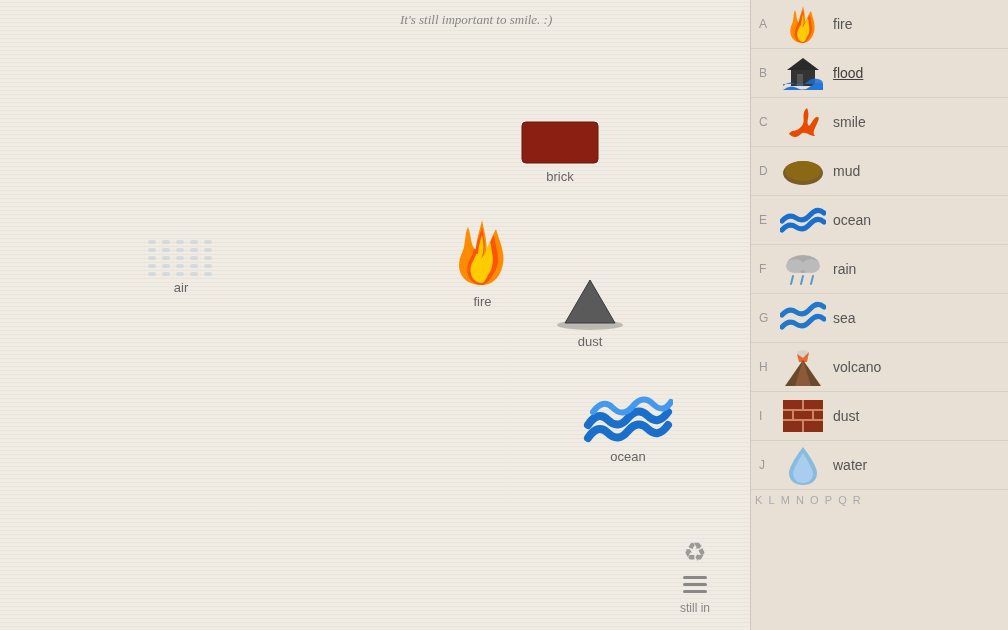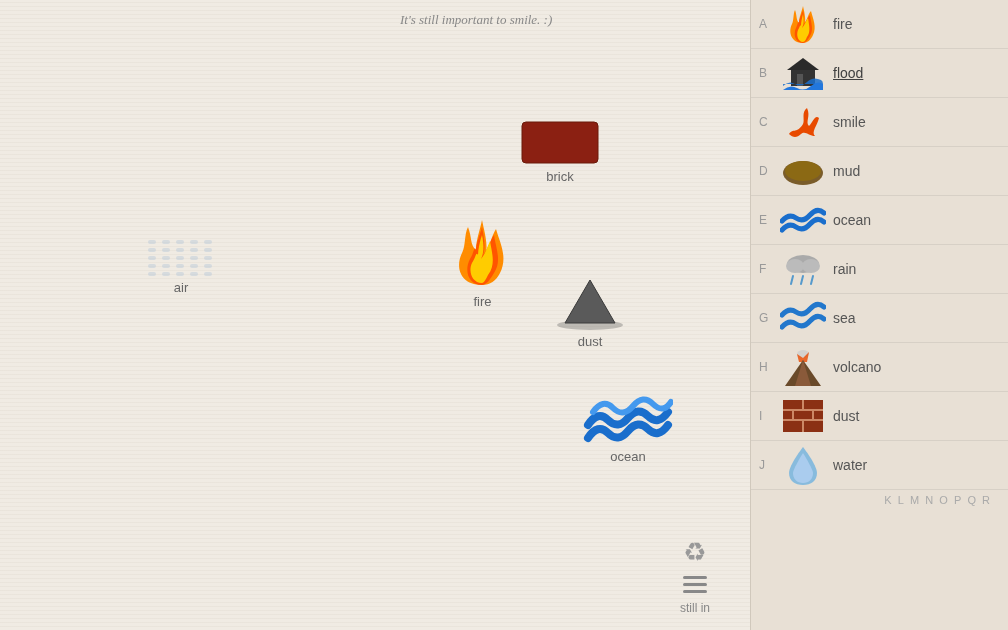--- a/index.html
+++ b/index.html
@@ -382,14 +382,14 @@
     <span class="letter">J</span>
     <div class="item-icon">
       <svg width="36" height="44" viewBox="0 0 36 44">
         <path d="M18,4 C18,4 4,22 4,30 C4,38 10,42 18,42 C26,42 32,38 32,30 C32,22 18,4 18,4 Z" fill="#88bbdd"></path>
         <path d="M18,10 C18,10 8,26 8,30 C8,36 12,40 18,40 C24,40 28,36 28,30 C28,26 18,10 18,10 Z" fill="#aaccee"></path>
       </svg>
     </div>
     <span class="item-name">water</span>
   </div>
 
-  <div style="padding: 4px 18px; font-size: 11px; color: #aaa; font-family: Arial, sans-serif; text-align: right;">K&nbsp;&nbsp;L&nbsp;&nbsp;M&nbsp;&nbsp;N&nbsp;&nbsp;O&nbsp;&nbsp;P&nbsp;&nbsp;Q&nbsp;&nbsp;R</div>
+  <div style="padding: 4px 4px; font-size: 11px; color: #aaa; font-family: Arial, sans-serif; ">K&nbsp;&nbsp;L&nbsp;&nbsp;M&nbsp;&nbsp;N&nbsp;&nbsp;O&nbsp;&nbsp;P&nbsp;&nbsp;Q&nbsp;&nbsp;R</div>
 </div>
 
 </body></html>

